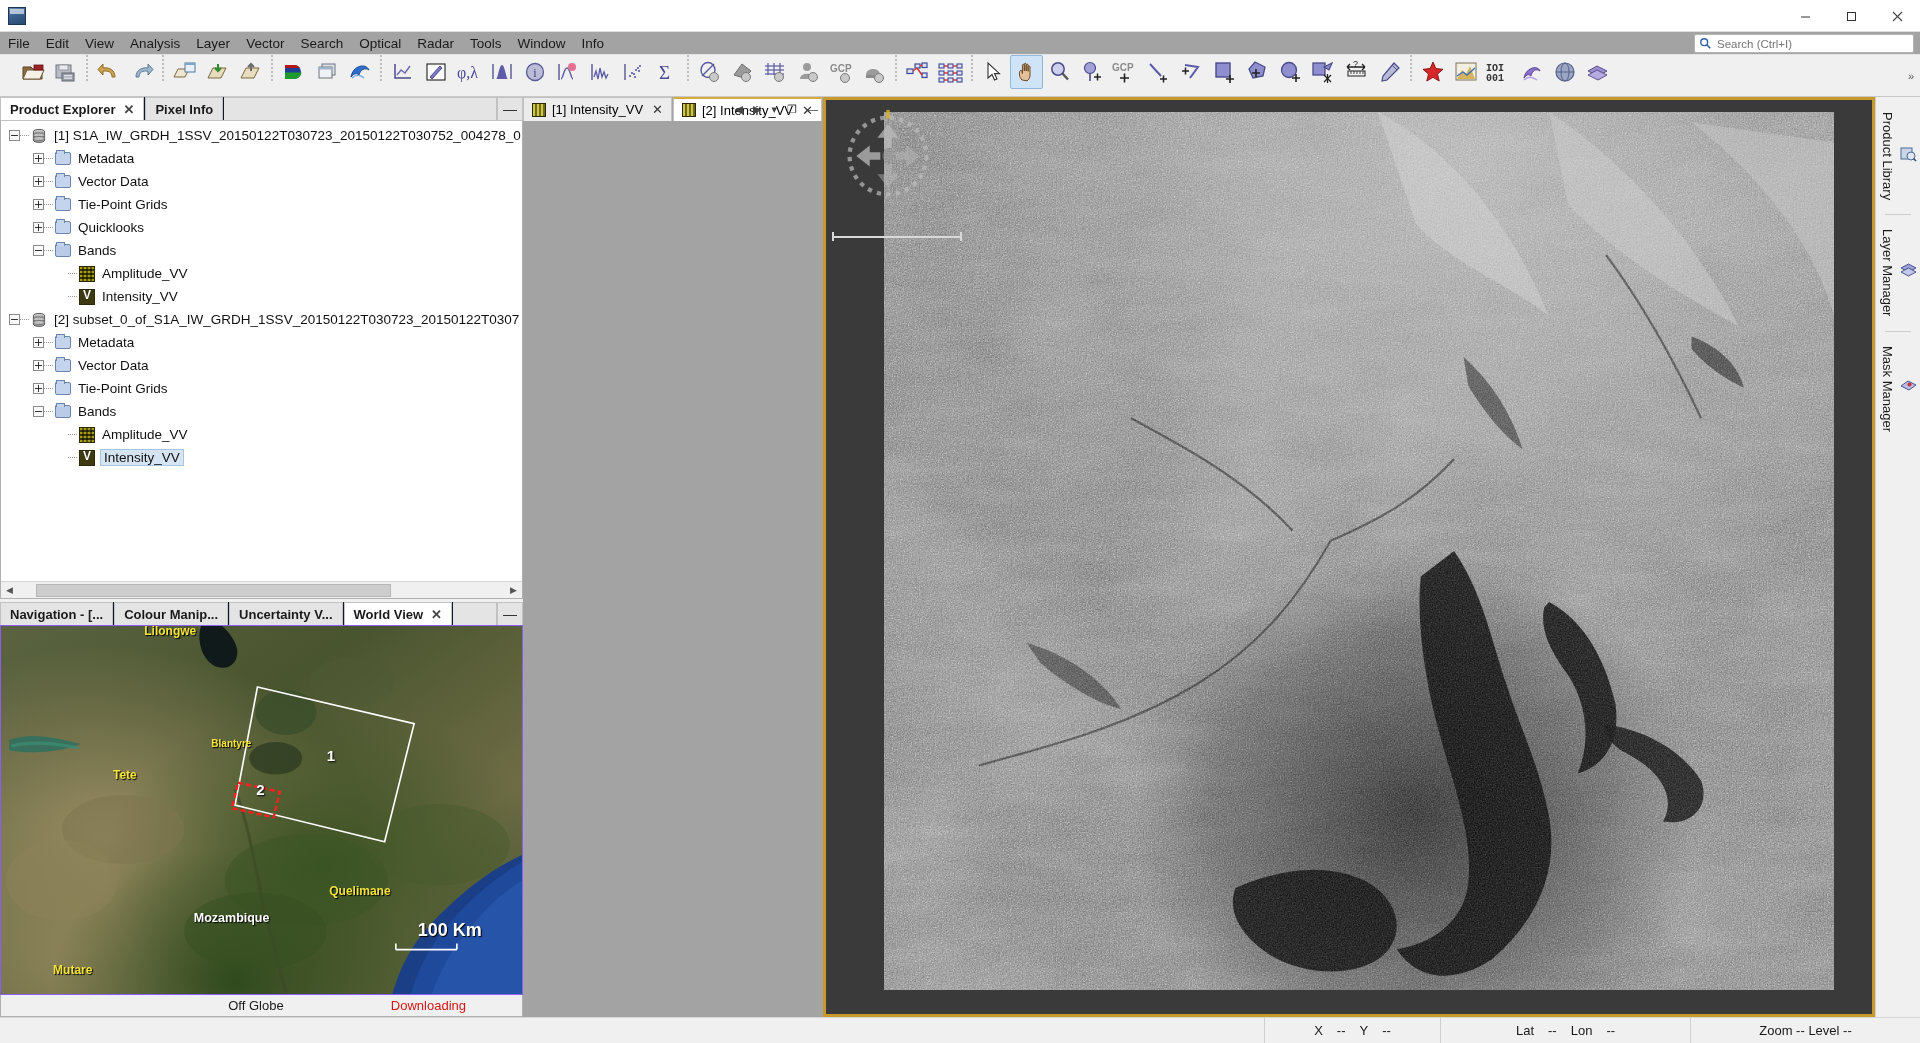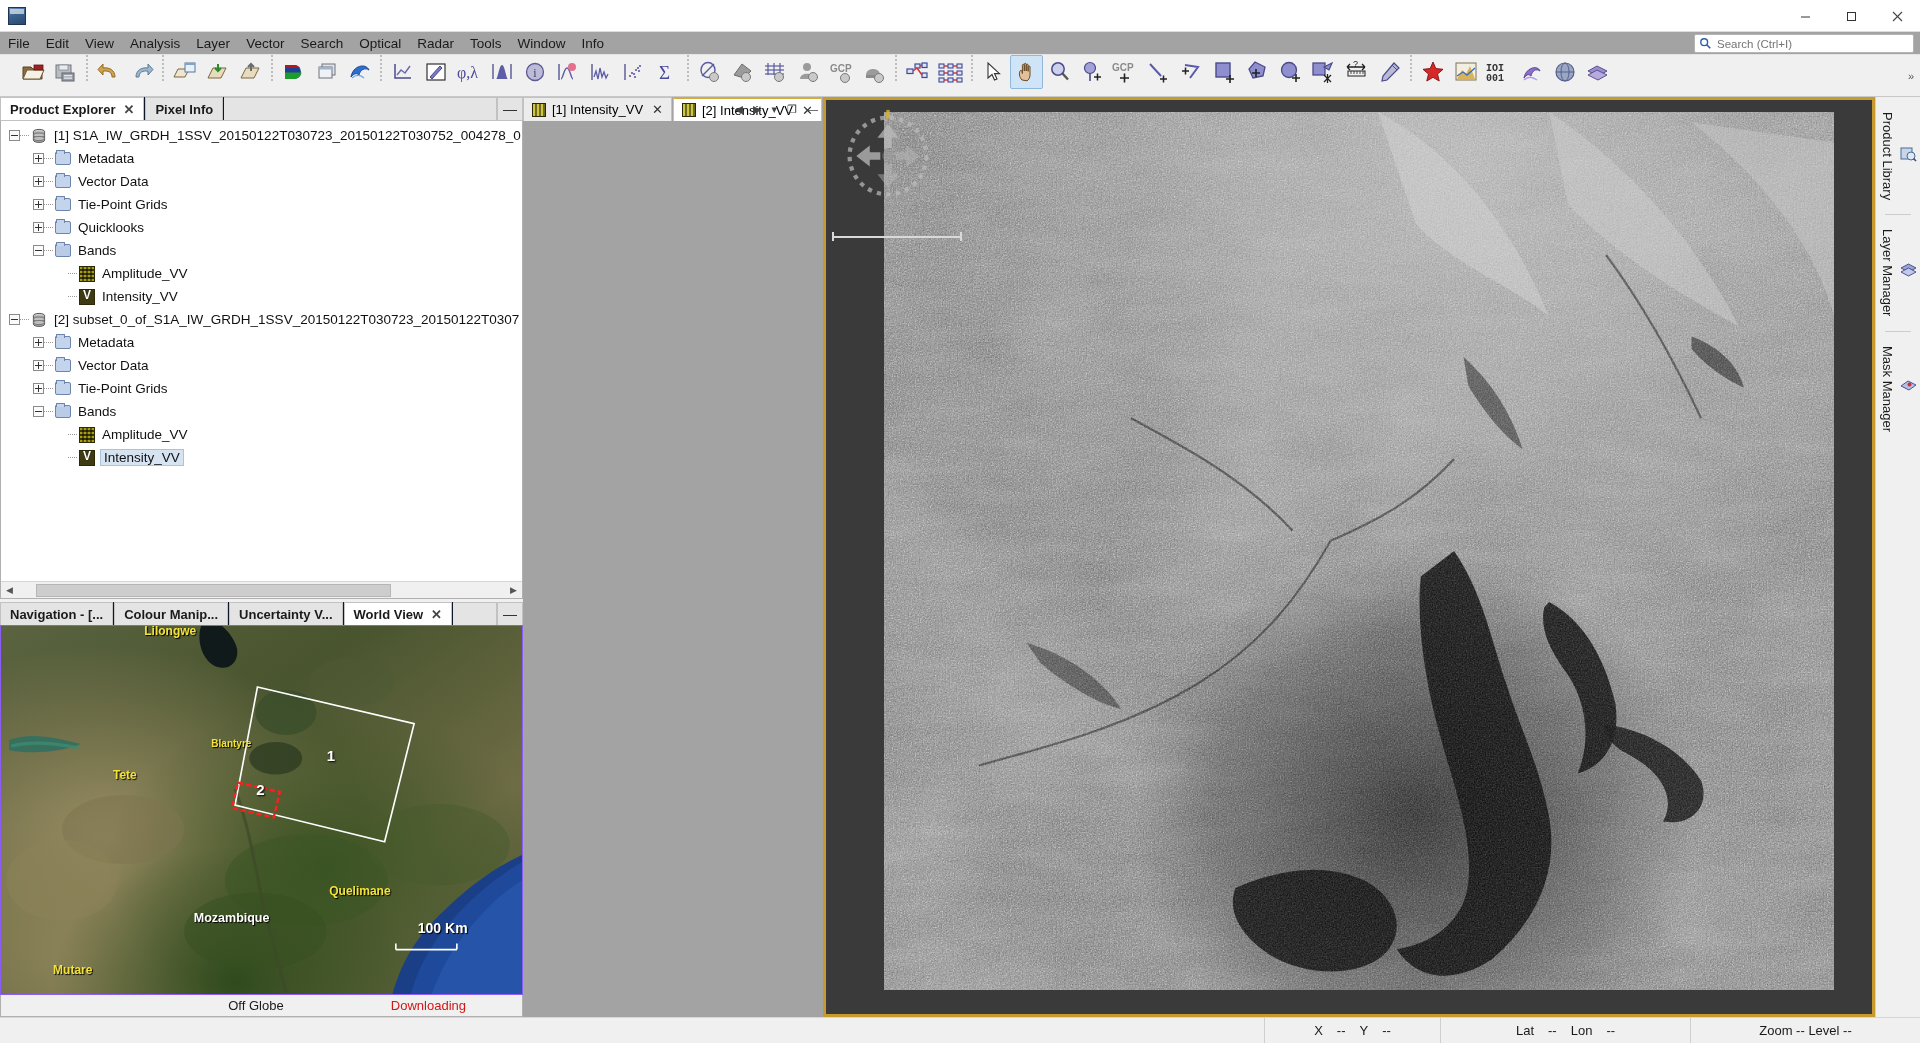--- a/index.html
+++ b/index.html
@@ -869,21 +869,21 @@
 
           <div style="position:absolute;inset:0;pointer-events:none;">
             <div style="position:absolute;left:27.5%;top:-0.6%;font-size:12px;font-weight:bold;color:#f2e23a;text-shadow:1px 1px 1px #000;">Lilongwe</div>
             <div style="position:absolute;left:35.0%;top:30.5%;font-size:10px;font-weight:bold;color:#f2e23a;text-shadow:1px 1px 1px #000;margin-left:28px;">Blantyre</div>
             <div style="position:absolute;left:21.5%;top:38.5%;font-size:12px;font-weight:bold;color:#f2e23a;text-shadow:1px 1px 1px #000;">Tete</div>
             <div style="position:absolute;left:63.0%;top:70.0%;font-size:12px;font-weight:bold;color:#f2e23a;text-shadow:1px 1px 1px #000;">Quelimane</div>
             <div style="position:absolute;left:37.0%;top:77.5%;font-size:12.5px;font-weight:bold;color:#ffffff;text-shadow:1px 1px 1px #000;">Mozambique</div>
             <div style="position:absolute;left:10.0%;top:91.5%;font-size:12px;font-weight:bold;color:#f2e23a;text-shadow:1px 1px 1px #000;">Mutare</div>
             <div style="position:absolute;left:62.5%;top:33.0%;font-size:15px;font-weight:bold;color:#ffffff;text-shadow:1px 1px 2px #000;">1</div>
             <div style="position:absolute;left:49.0%;top:42.0%;font-size:15px;font-weight:bold;color:#ffffff;text-shadow:1px 1px 2px #000;">2</div>
-            <div style="position:absolute;left:80.0%;top:80.0%;font-size:14px;font-weight:bold;color:#ffffff;text-shadow:1px 1px 1px #000;">100 Km</div>
+            <div style="position:absolute;left:80.0%;top:80.0%;font-size:18px;font-weight:bold;color:#ffffff;text-shadow:1px 1px 1px #000;">100 Km</div>
           </div>
         </div>
 
         <div class="wv-status">
           <span class="offglobe">Off Globe</span>
           <span class="downloading">Downloading</span>
         </div>
       </div>
     </div>
 

